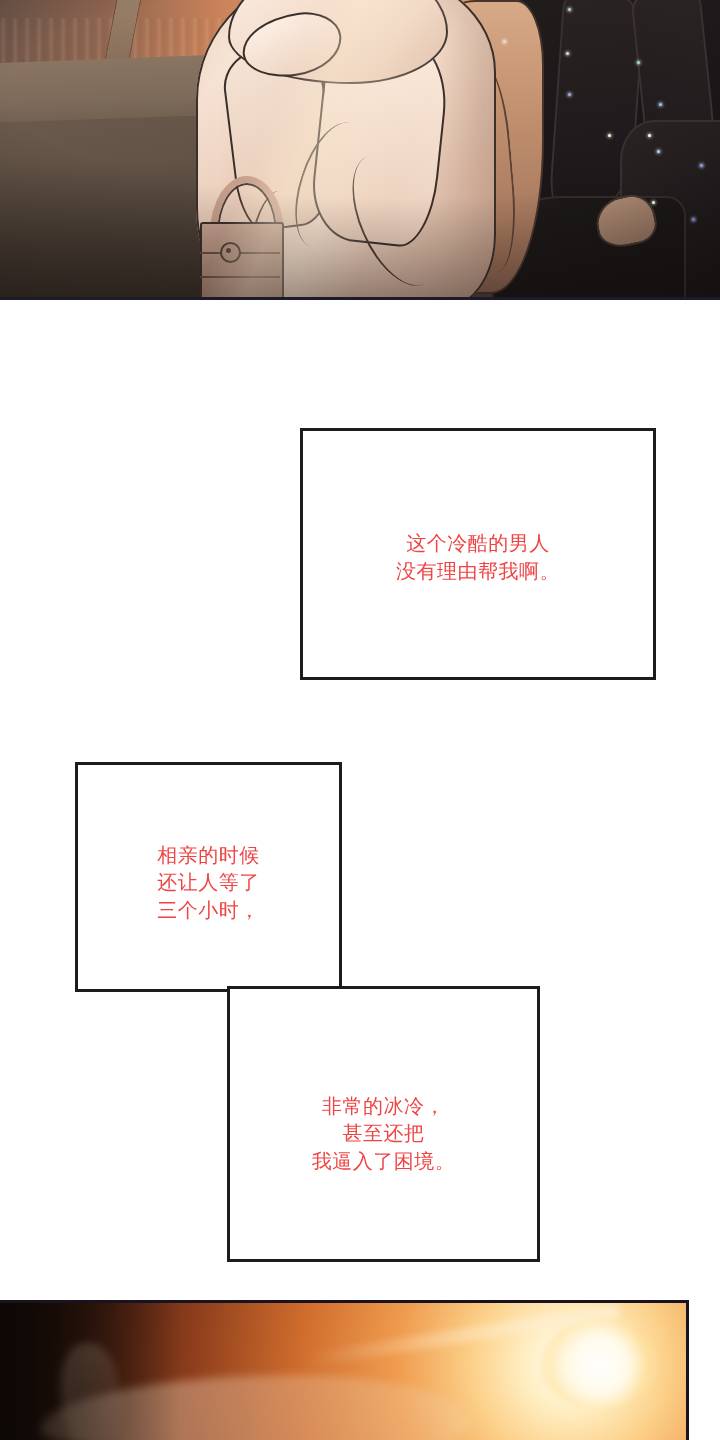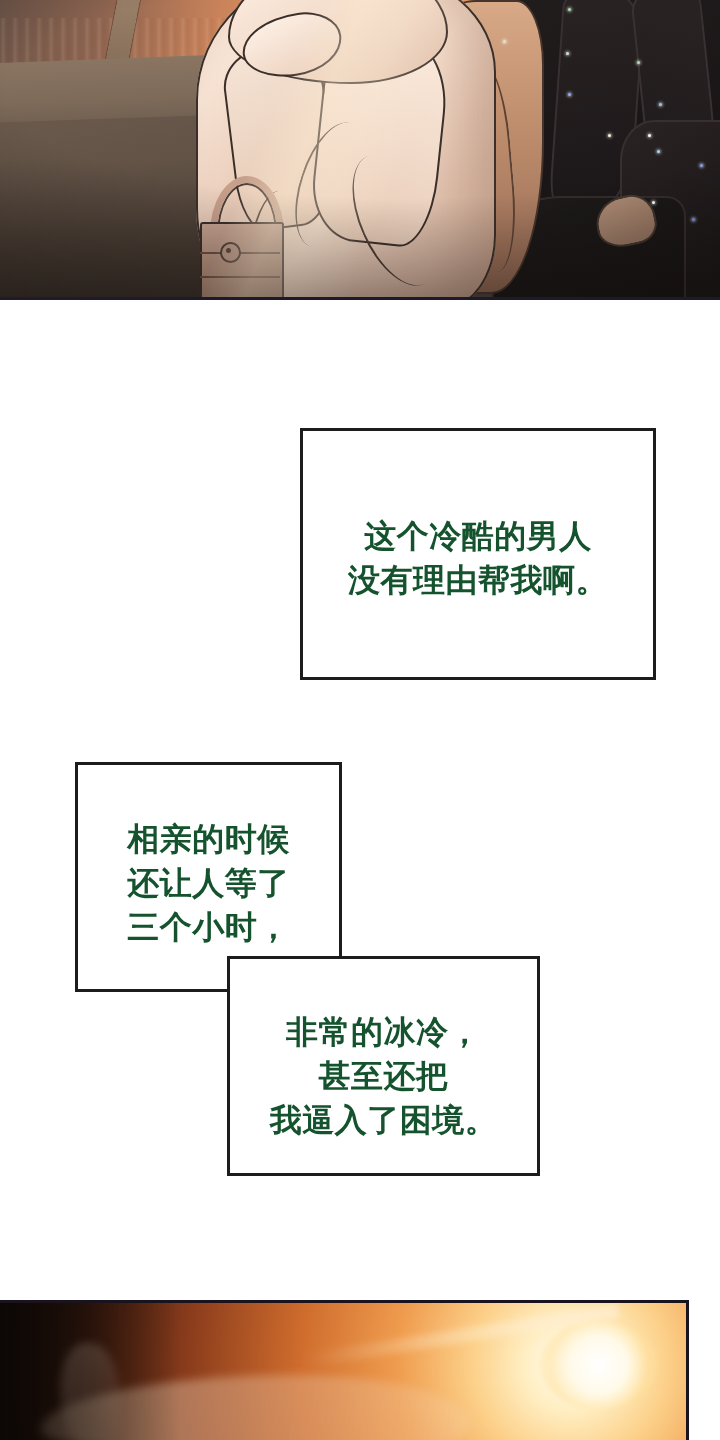--- a/index.html
+++ b/index.html
@@ -341,39 +341,39 @@
     position: absolute;
     background: #ffffff;
     border: 3px solid #1c1c1c;
     box-sizing: border-box;
     display: flex;
     align-items: center;
     justify-content: center;
   }
   .bubble-text {
     font-family: "Liberation Sans", "DejaVu Sans", sans-serif;
-    font-weight: 700;
-    color: #14532d;
+    font-weight: 400;
+    color: #ef4444;
     text-align: center;
     line-height: 1.38;
     letter-spacing: 0.5px;
     white-space: pre-line;
-    font-size: 32px;
+    font-size: 20px;
   }
 
   #bubble-1 {
     left: 300px; top: 428px; width: 356px; height: 252px;
     z-index: 5;
   }
   #bubble-2 {
     left: 75px; top: 762px; width: 267px; height: 230px;
     z-index: 6;
   }
   #bubble-3 {
-    left: 227px; top: 956px; width: 313px; height: 220px;
+    left: 227px; top: 986px; width: 313px; height: 276px;
     z-index: 7;
   }
   #bubble-2 .bubble-text { transform: translateY(6px); }
   #bubble-3 .bubble-text { transform: translateY(10px); }
   #bubble-1 .bubble-text { transform: translateY(4px); }
 </style>
 </head>
 <body>
 
 <div id="page">

